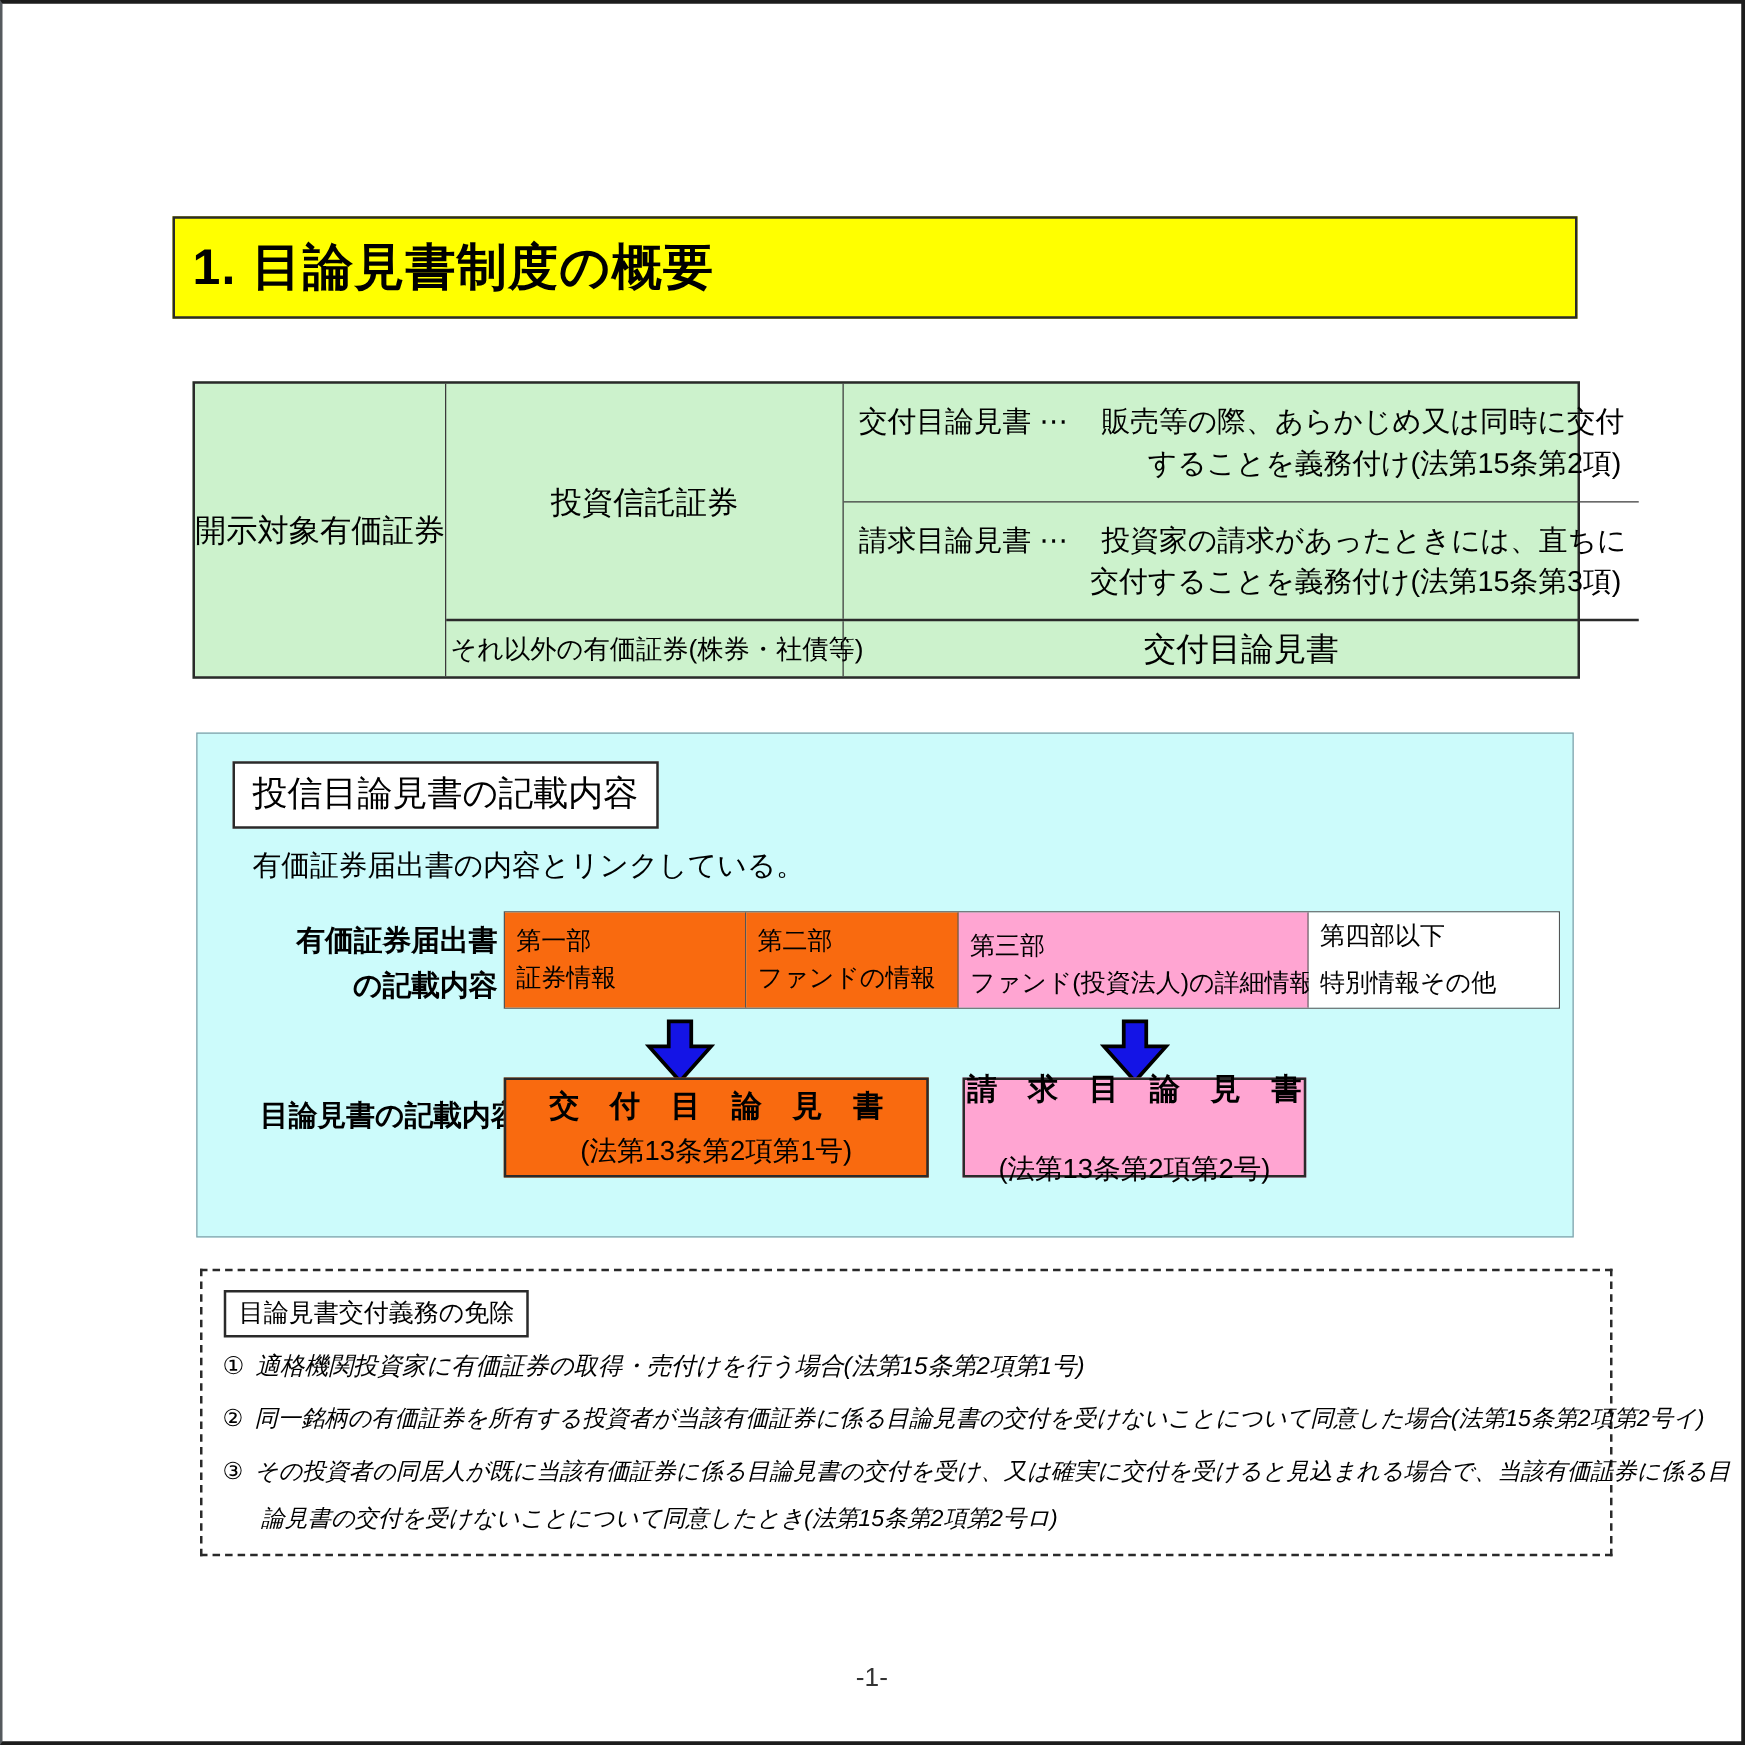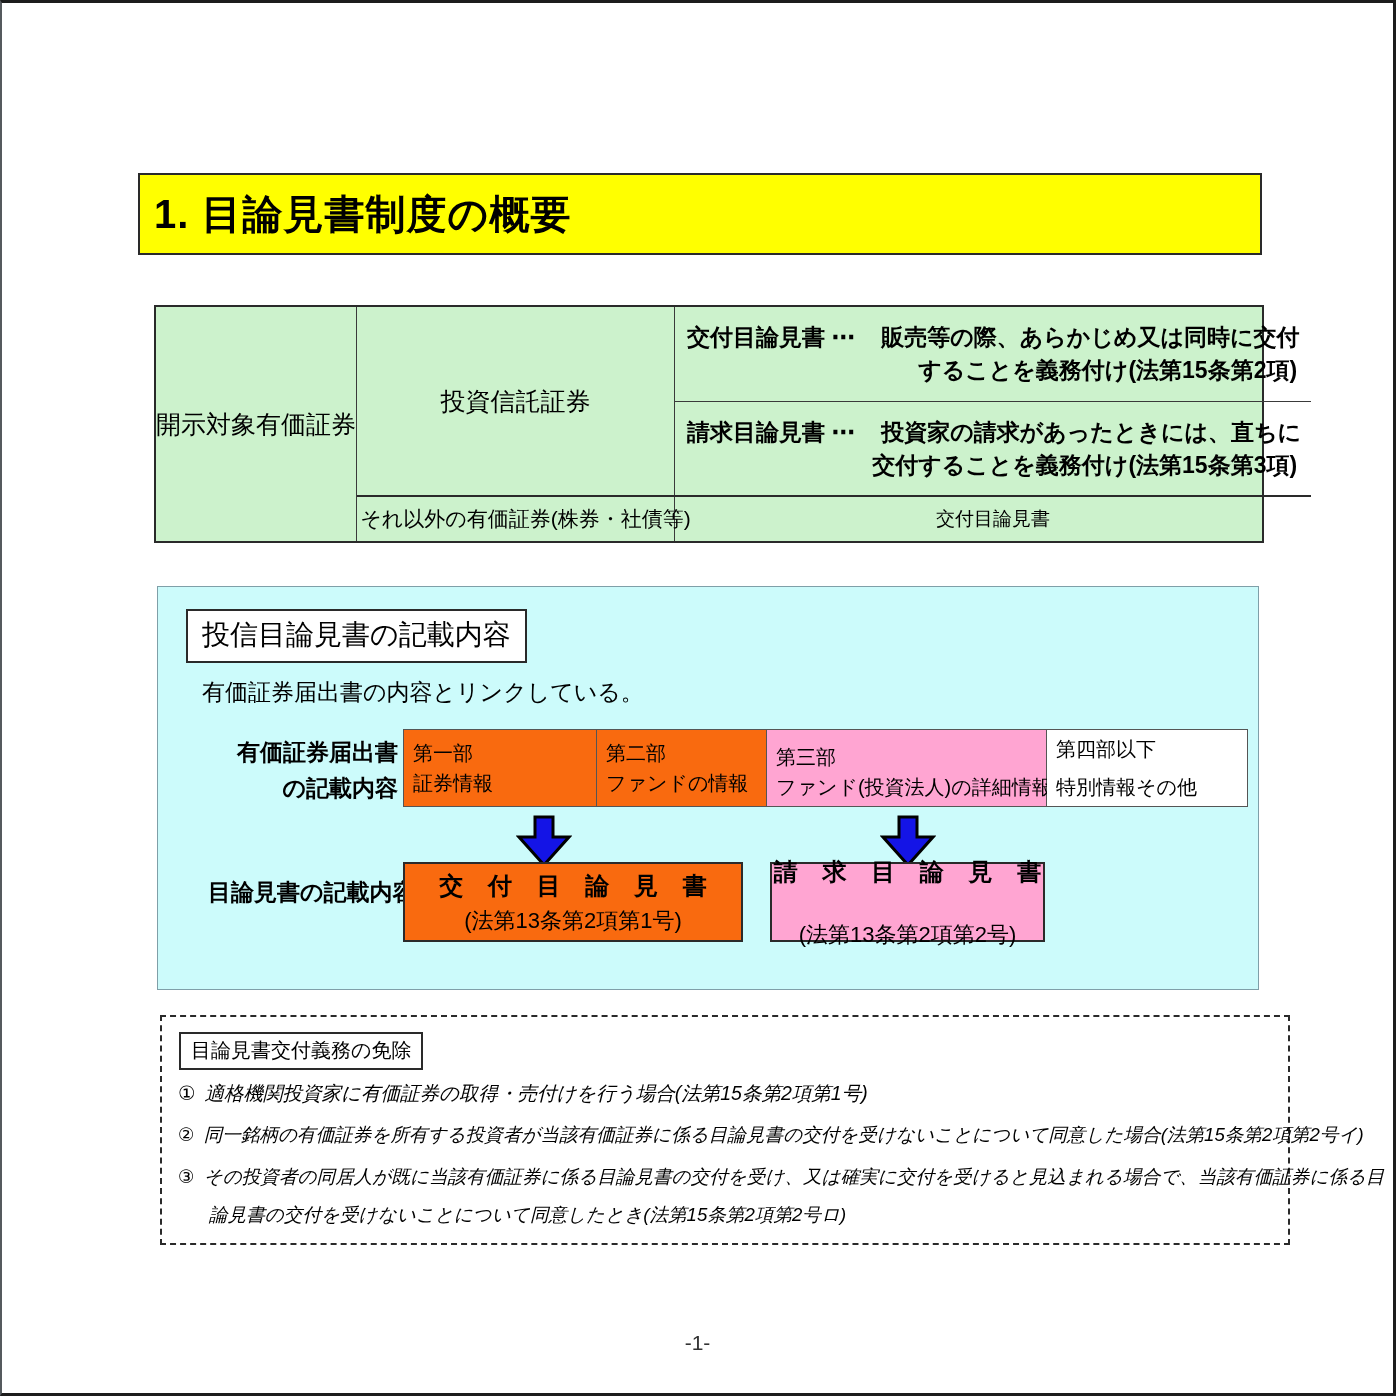--- a/index.html
+++ b/index.html
@@ -103,42 +103,41 @@
     display: flex;
     flex-direction: column;
   }
   .gt-def {
     height: 50%;
     box-sizing: border-box;
     padding: 6px 10px 6px 12px;
     display: flex;
     flex-direction: column;
     justify-content: center;
-    font-weight: bold;
   }
   .gt-def + .gt-def { border-top: 1px solid #3a3a3a; }
   .gt-def .line1 {
     font-size: 23px;
     white-space: nowrap;
     line-height: 1.42;
   }
   .gt-def .line2 {
     font-size: 23px;
     white-space: nowrap;
     line-height: 1.42;
     text-align: right;
     padding-right: 4px;
   }
   .gt-right-single {
     flex: 1;
     display: flex;
     align-items: center;
     justify-content: center;
   }
-  .gt-right-single .lbl { font-size: 19px; }
+  .gt-right-single .lbl { font-size: 26px; }
 
   
   #cyan-panel {
     position: absolute;
     left: 155px;
     top: 583px;
     width: 1102px;
     height: 404px;
     background: #ccfbfb;
     border: 1px solid #7f9fa8;

